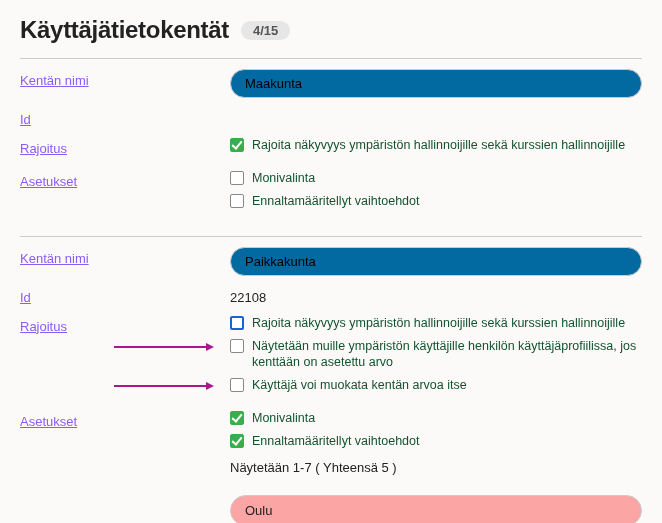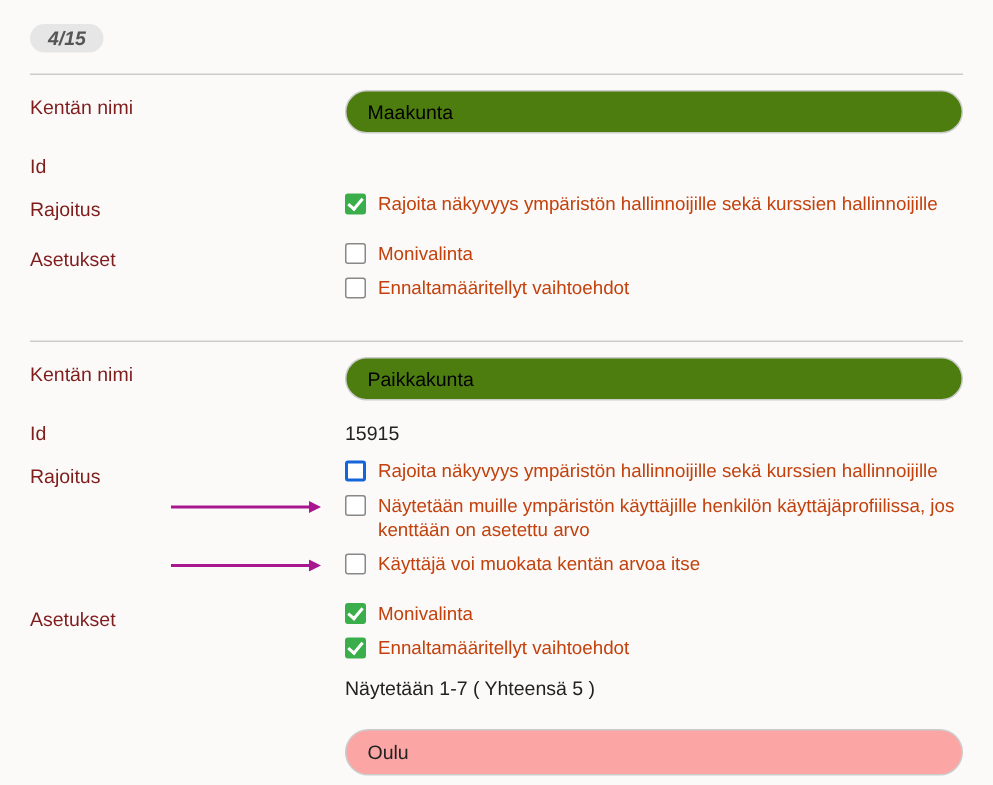--- a/index.html
+++ b/index.html
@@ -22,52 +22,52 @@
     font-weight: 700;
     letter-spacing: -0.3px;
   }
   .counter-badge {
     background: #e6e6e6;
     border-radius: 999px;
     padding: 2px 12px;
     font-size: 13px;
     font-weight: 600;
     color: #555;
-    font-style: italic;
   }
   .field-block {
     border-top: 1px solid #ccc;
     padding-top: 10px;
     padding-bottom: 10px;
   }
   .row {
     display: flex;
     align-items: flex-start;
     margin-bottom: 10px;
     position: relative;
   }
   .label-col {
     width: 210px;
     font-size: 13px;
-    color: #7f1d1d;
+    color: #8b5cf6;
     padding-top: 4px;
+    text-decoration: underline;
   }
   .value-col {
     flex: 1;
     font-size: 13px;
   }
   .text-input {
     width: 100%;
     border: 1px solid #ccc;
     border-radius: 999px;
     padding: 6px 14px;
     font-size: 13px;
     font-family: inherit;
     outline: none;
-    background: #4d7c0f;
+    background: #0369a1;
   }
   .static-value {
     font-size: 13px;
     padding-top: 4px;
   }
   .cb-row {
     display: flex;
     align-items: flex-start;
     gap: 8px;
     margin-bottom: 6px;
@@ -100,21 +100,21 @@
     border-width: 0 2px 2px 0;
     transform: rotate(40deg);
   }
   .cb.focused {
     border: 2px solid #1565d8;
     width: 14px;
     height: 14px;
   }
   .cb-label {
     font-size: 12.5px;
-    color: #c2410c;
+    color: #14532d;
     cursor: pointer;
   }
   .arrow {
     position: absolute;
     left: -116px;
     top: 5px;
     width: 100px;
     height: 8px;
   }
   .arrow svg { display: block; }
@@ -130,20 +130,21 @@
     margin-bottom: 6px;
     background: #fca5a5;
     cursor: pointer;
     margin-top: 20px;
   }
 </style>
 </head>
 <body>
 
 <div class="header">
+  <div class="page-title">Käyttäjätietokentät</div>
   <div class="counter-badge">4/15</div>
 </div>
 
 <div class="field-block">
 
   <div class="row">
     <div class="label-col">Kentän nimi</div>
     <div class="value-col">
       <input class="text-input" value="Maakunta" style="">
     </div>
@@ -183,21 +184,21 @@
 
   <div class="row">
     <div class="label-col">Kentän nimi</div>
     <div class="value-col">
       <input class="text-input" value="Paikkakunta" style="">
     </div>
   </div>
 
   <div class="row">
     <div class="label-col">Id</div>
-    <div class="value-col static-value">15915</div>
+    <div class="value-col static-value">22108</div>
   </div>
 
   <div class="row">
     <div class="label-col">Rajoitus</div>
     <div class="value-col">
       <div class="cb-row">
         <div class="cb focused"></div>
         <div class="cb-label">Rajoita näkyvyys ympäristön hallinnoijille sekä kurssien hallinnoijille</div>
       </div>
       <div class="cb-row">

